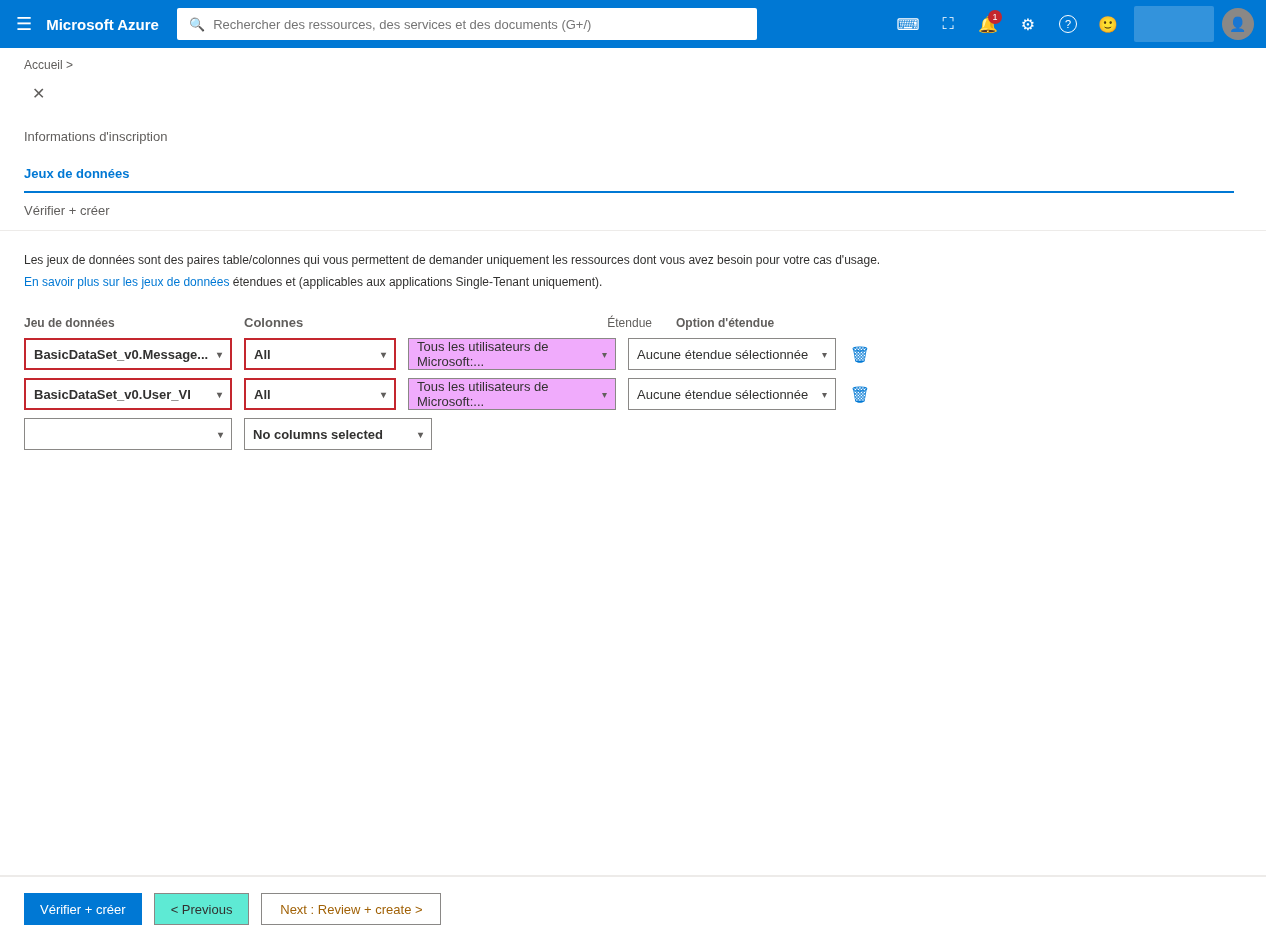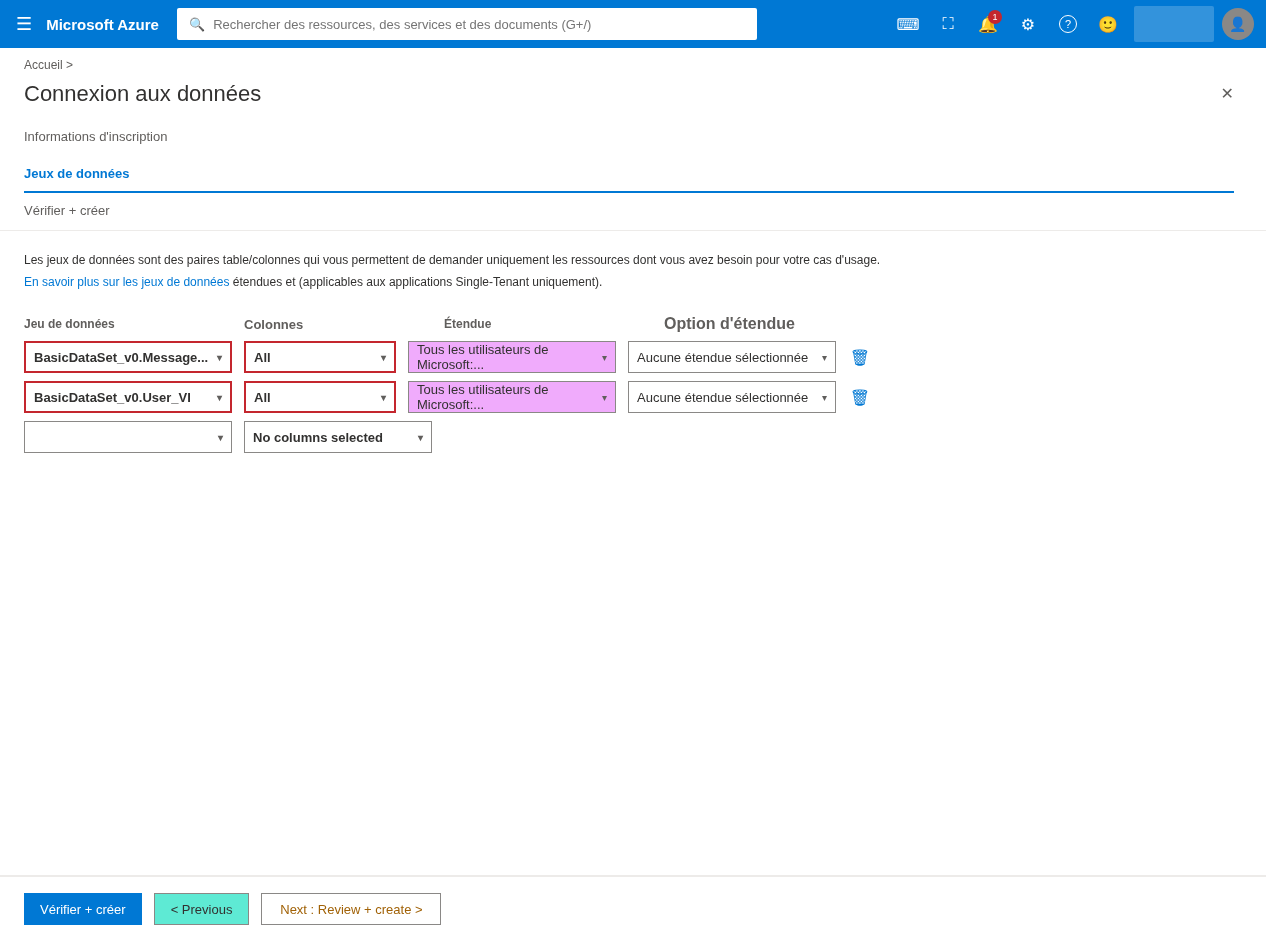--- a/index.html
+++ b/index.html
@@ -128,22 +128,22 @@
       width: 100%;
     }
     .table-header-row {
       display: flex;
       align-items: center;
       padding: 0 0 8px;
       gap: 0;
     }
     .col-dataset { width: 220px; font-size: 12px; color: #605e5c; font-weight: 600; padding-right: 12px; }
     .col-columns { width: 200px; font-size: 13px; color: #605e5c; font-weight: 600; padding-right: 12px; }
-    .col-scope { width: 220px; font-size: 12px; color: #605e5c; font-weight: 700; padding-right: 12px; }
-    .col-scope-option { width: 220px; font-size: 16px; color: #605e5c; font-weight: 600; padding-right: 12px; }
+    .col-scope { width: 220px; font-size: 12px; color: #605e5c; font-weight: 400; padding-right: 12px; text-align: right; }
+    .col-scope-option { width: 220px; font-size: 12px; color: #605e5c; font-weight: 600; padding-right: 12px; margin-left: 12px; }
 
     
     .table-data-row {
       display: flex;
       align-items: center;
       margin-bottom: 8px;
       gap: 0;
     }
 
     
@@ -286,21 +286,20 @@
   </div>
 </div>
 
 <div class="main-container">
 
   <div class="breadcrumb">
     <span>Accueil &gt;</span>
   </div>
 
   <div class="page-title-row">
-    <h1 class="page-title">Connexion aux données</h1>
     <span class="close-btn">✕</span>
   </div>
 
   <div class="tabs">
     <div class="tab">Informations d'inscription</div>
     <div class="tab active">Jeux de données</div>
     <div class="tab">Vérifier + créer</div>
   </div>
 
   <div class="content">

